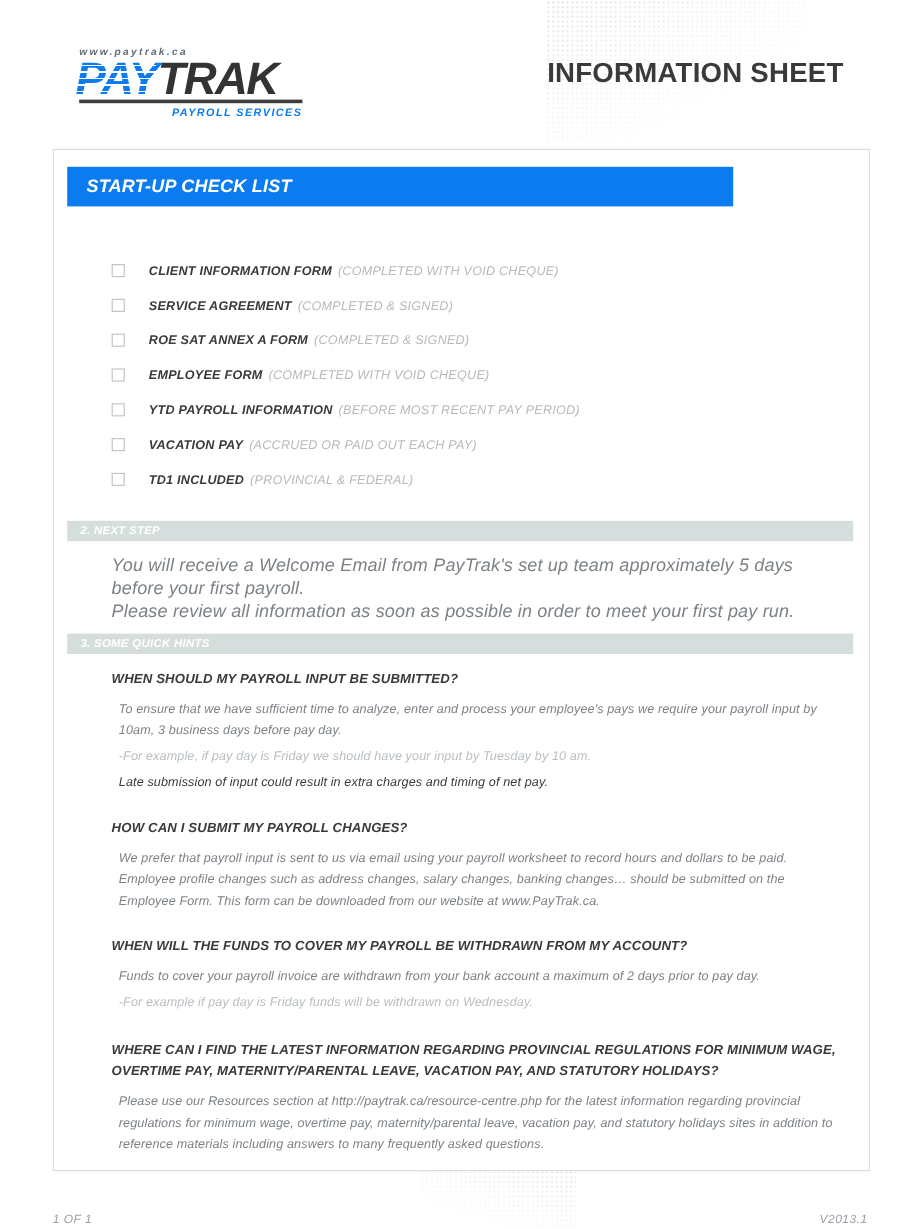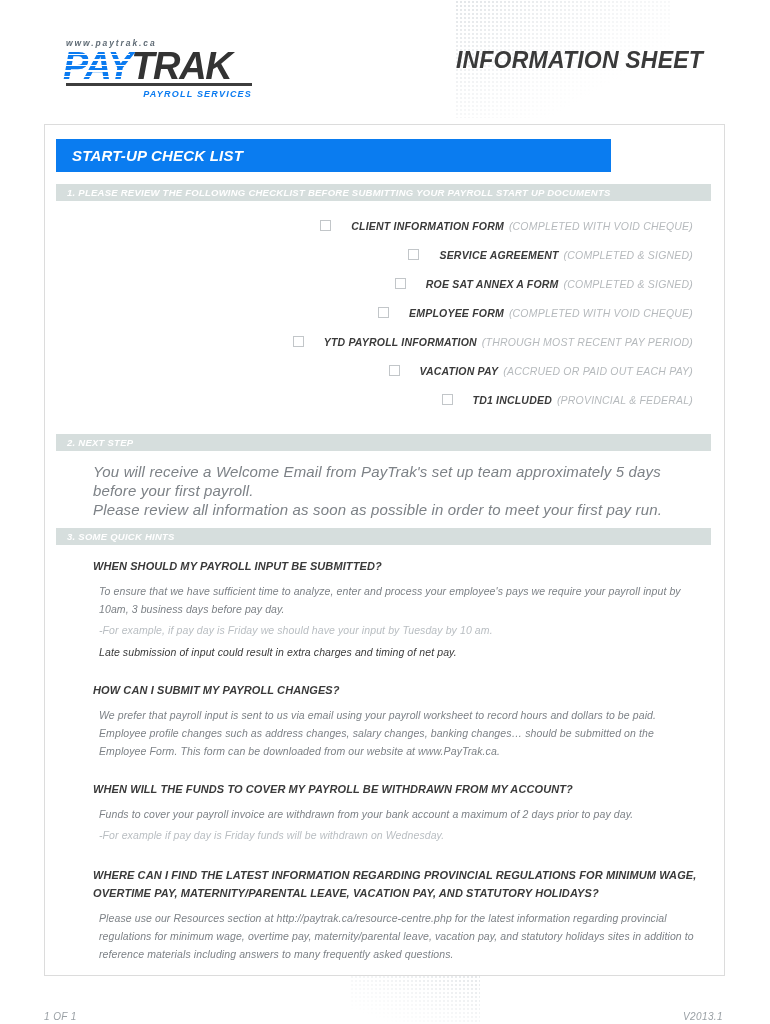--- a/index.html
+++ b/index.html
@@ -107,21 +107,20 @@
     letter-spacing: 1.2px;
     color: #0b7bf0;
     margin-top: 3px;
   }
   .sheet-title {
     position: absolute;
     right: 67px;
     top: 47px;
     font-size: 23px;
     font-weight: bold;
-    font-style: italic;
     letter-spacing: 0.2px;
     color: #3a3a3a;
     white-space: nowrap;
     margin-left: 32px;
   }
 
   
   .frame {
     position: absolute;
     left: 44px;
@@ -178,21 +177,20 @@
   .checklist {
     position: absolute;
     left: 48px;
     top: 86px;
     width: 600px;
   }
   .check-row {
     display: flex;
     align-items: center;
     height: 29px;
-    justify-content: flex-end;
   }
   .checkbox {
     width: 11px;
     height: 11px;
     border: 1px solid #c2c6c9;
     background: #ffffff;
     flex: 0 0 auto;
     box-sizing: border-box;
   }
   .check-label {
@@ -311,23 +309,20 @@
   </div>
   <div class="sheet-title">INFORMATION SHEET</div>
 </div>
 
 <div class="frame">
 
   <div class="blue-bar">
     <span class="blue-bar-text">START-UP CHECK LIST</span>
   </div>
 
-  <div class="section-bar" id="bar-1">
-    <span class="section-bar-text">1. PLEASE REVIEW THE FOLLOWING CHECKLIST BEFORE SUBMITTING YOUR PAYROLL START UP DOCUMENTS</span>
-  </div>
 
   <div class="checklist">
       <div class="check-row">
         <span class="checkbox"></span>
         <span class="check-label">CLIENT INFORMATION FORM</span>
         <span class="check-note">(COMPLETED WITH VOID CHEQUE)</span>
       </div>
       <div class="check-row">
         <span class="checkbox"></span>
         <span class="check-label">SERVICE AGREEMENT</span>
@@ -339,21 +334,21 @@
         <span class="check-note">(COMPLETED &amp; SIGNED)</span>
       </div>
       <div class="check-row">
         <span class="checkbox"></span>
         <span class="check-label">EMPLOYEE FORM</span>
         <span class="check-note">(COMPLETED WITH VOID CHEQUE)</span>
       </div>
       <div class="check-row">
         <span class="checkbox"></span>
         <span class="check-label">YTD PAYROLL INFORMATION</span>
-        <span class="check-note">(THROUGH MOST RECENT PAY PERIOD)</span>
+        <span class="check-note">(BEFORE MOST RECENT PAY PERIOD)</span>
       </div>
       <div class="check-row">
         <span class="checkbox"></span>
         <span class="check-label">VACATION PAY</span>
         <span class="check-note">(ACCRUED OR PAID OUT EACH PAY)</span>
       </div>
       <div class="check-row">
         <span class="checkbox"></span>
         <span class="check-label">TD1 INCLUDED</span>
         <span class="check-note">(PROVINCIAL &amp; FEDERAL)</span>

